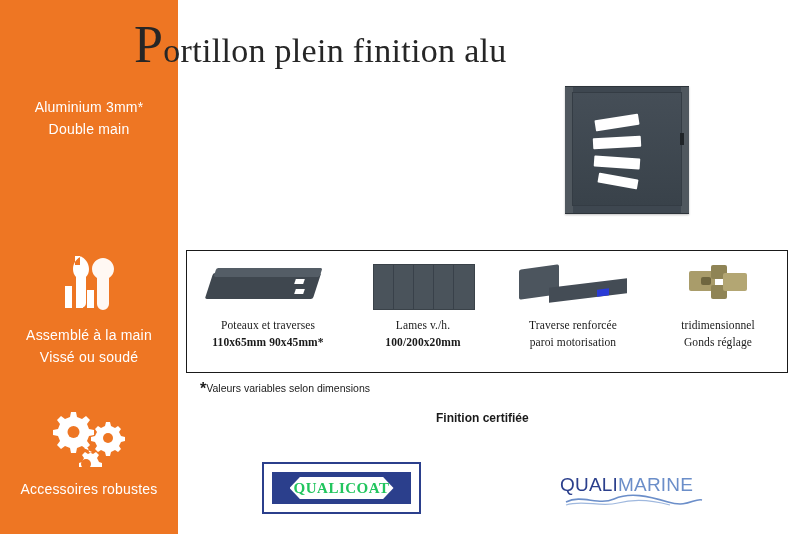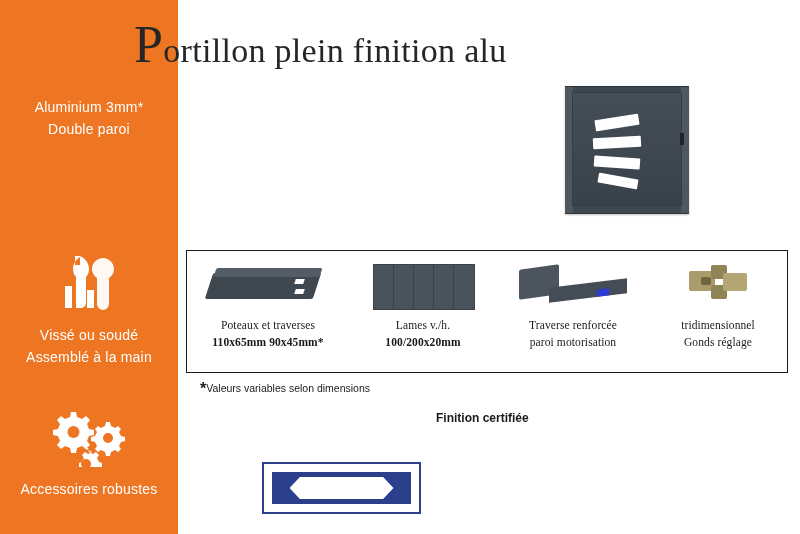--- a/index.html
+++ b/index.html
@@ -287,21 +287,21 @@
     transform: skewX(0deg);
     clip-path: polygon(10% 0%, 90% 0%, 100% 50%, 90% 100%, 10% 100%, 0% 50%);
   }
   .qc-text {
     position: relative;
     z-index: 3;
     font-family: "Liberation Serif", serif;
     font-size: 15px;
     font-weight: bold;
     letter-spacing: 0.5px;
-    color: #ffffff;
+    color: #22c55e;
     text-align: right;
   }
   .logo-qualimarine {
     position: absolute;
     left: 560px;
     top: 470px;
     width: 146px;
     height: 34px;
   }
   .qm-text {
@@ -321,33 +321,33 @@
 </style>
 </head>
 <body>
 
 <div class="page">
 
   <div class="sidebar">
 
     <div class="sidebar-block sb1">
       <div class="sb-caption">Aluminium 3mm*</div>
-      <div class="sb-caption">Double paroi</div>
+      <div class="sb-caption">Double main</div>
     </div>
 
     <div class="sidebar-block sb2">
       <svg class="icon-svg" width="64" height="62" viewBox="0 0 64 62">
         <path d="M20 4 l0 9 l5 0 l0 -9 c5 2 9 7 9 13 c0 3 -1 6 -3 8 l0 26 a5 5 0 0 1 -10 0 l0 -26 c-2 -2 -3 -5 -3 -8 c0 -6 4 -11 9 -13 z" fill="#ffffff" transform="translate(-2,0)"></path>
         <rect x="8" y="34" width="7" height="22" fill="#ffffff"></rect>
         <rect x="19" y="28" width="7" height="28" fill="#ffffff"></rect>
         <rect x="30" y="38" width="7" height="18" fill="#ffffff"></rect>
         <path d="M42 8 c6 0 11 5 11 11 c0 4 -2 7 -5 9 l0 26 a6 6 0 0 1 -12 0 l0 -26 c-3 -2 -5 -5 -5 -9 c0 -6 5 -11 11 -11 z" fill="#ffffff" opacity="0.95" transform="translate(4,-2)"></path>
       </svg>
+      <div class="sb-caption">Assemblé à la main</div>
       <div class="sb-caption">Vissé ou soudé</div>
-      <div class="sb-caption">Assemblé à la main</div>
     </div>
 
     <div class="sidebar-block sb3">
       <svg class="icon-svg" width="76" height="58" viewBox="0 0 76 58">
         <g fill="#ffffff">
           <path d="M20 2 l5 0 l1 5 l5 2 l4 -3 l4 4 l-3 4 l2 5 l5 1 l0 5 l-5 1 l-2 5 l3 4 l-4 4 l-4 -3 l-5 2 l-1 5 l-5 0 l-1 -5 l-5 -2 l-4 3 l-4 -4 l3 -4 l-2 -5 l-5 -1 l0 -5 l5 -1 l2 -5 l-3 -4 l4 -4 l4 3 l5 -2 z"></path>
           <circle cx="22.5" cy="22" r="6" fill="#ee7623"></circle>
           <path d="M55 12 l4 0 l1 4 l4 2 l3 -2 l3 3 l-2 3 l2 4 l4 1 l0 4 l-4 1 l-2 4 l2 3 l-3 3 l-3 -2 l-4 2 l-1 4 l-4 0 l-1 -4 l-4 -2 l-3 2 l-3 -3 l2 -3 l-2 -4 l-4 -1 l0 -4 l4 -1 l2 -4 l-2 -3 l3 -3 l3 2 l4 -2 z"></path>
           <circle cx="57" cy="28" r="5" fill="#ee7623"></circle>
           <path d="M33 38 l4 0 l1 4 l4 2 l3 -2 l3 3 l-2 3 l2 4 l3 1 l0 4 l-3 0 l-16 0 l-4 0 l0 -4 l3 -1 l2 -4 l-2 -3 l3 -3 l3 2 l4 -2 z"></path>
@@ -435,14 +435,23 @@
 
   <div class="certif-title">Finition certifiée</div>
 
   <div class="logo-qualicoat">
     <div class="qc-inner">
       <div class="qc-diamond"></div>
       <div class="qc-text">QUALICOAT</div>
     </div>
   </div>
 
+  <div class="logo-qualimarine">
+    <div class="qm-text">
+      <span>QUALI</span><span class="light">MARINE</span>
+    </div>
+    <svg class="qm-wave" width="140" height="12" viewBox="0 0 140 12">
+      <path d="M2 8 C 18 0, 34 12, 50 5 S 84 2, 104 8 S 130 4, 138 6" stroke="#6b8ec9" stroke-width="1.6" fill="none"></path>
+      <path d="M2 11 C 20 5, 36 14, 54 9 S 88 6, 106 11" stroke="#9fb8de" stroke-width="1.2" fill="none"></path>
+    </svg>
+  </div>
 
 </div>
 
 </body></html>

